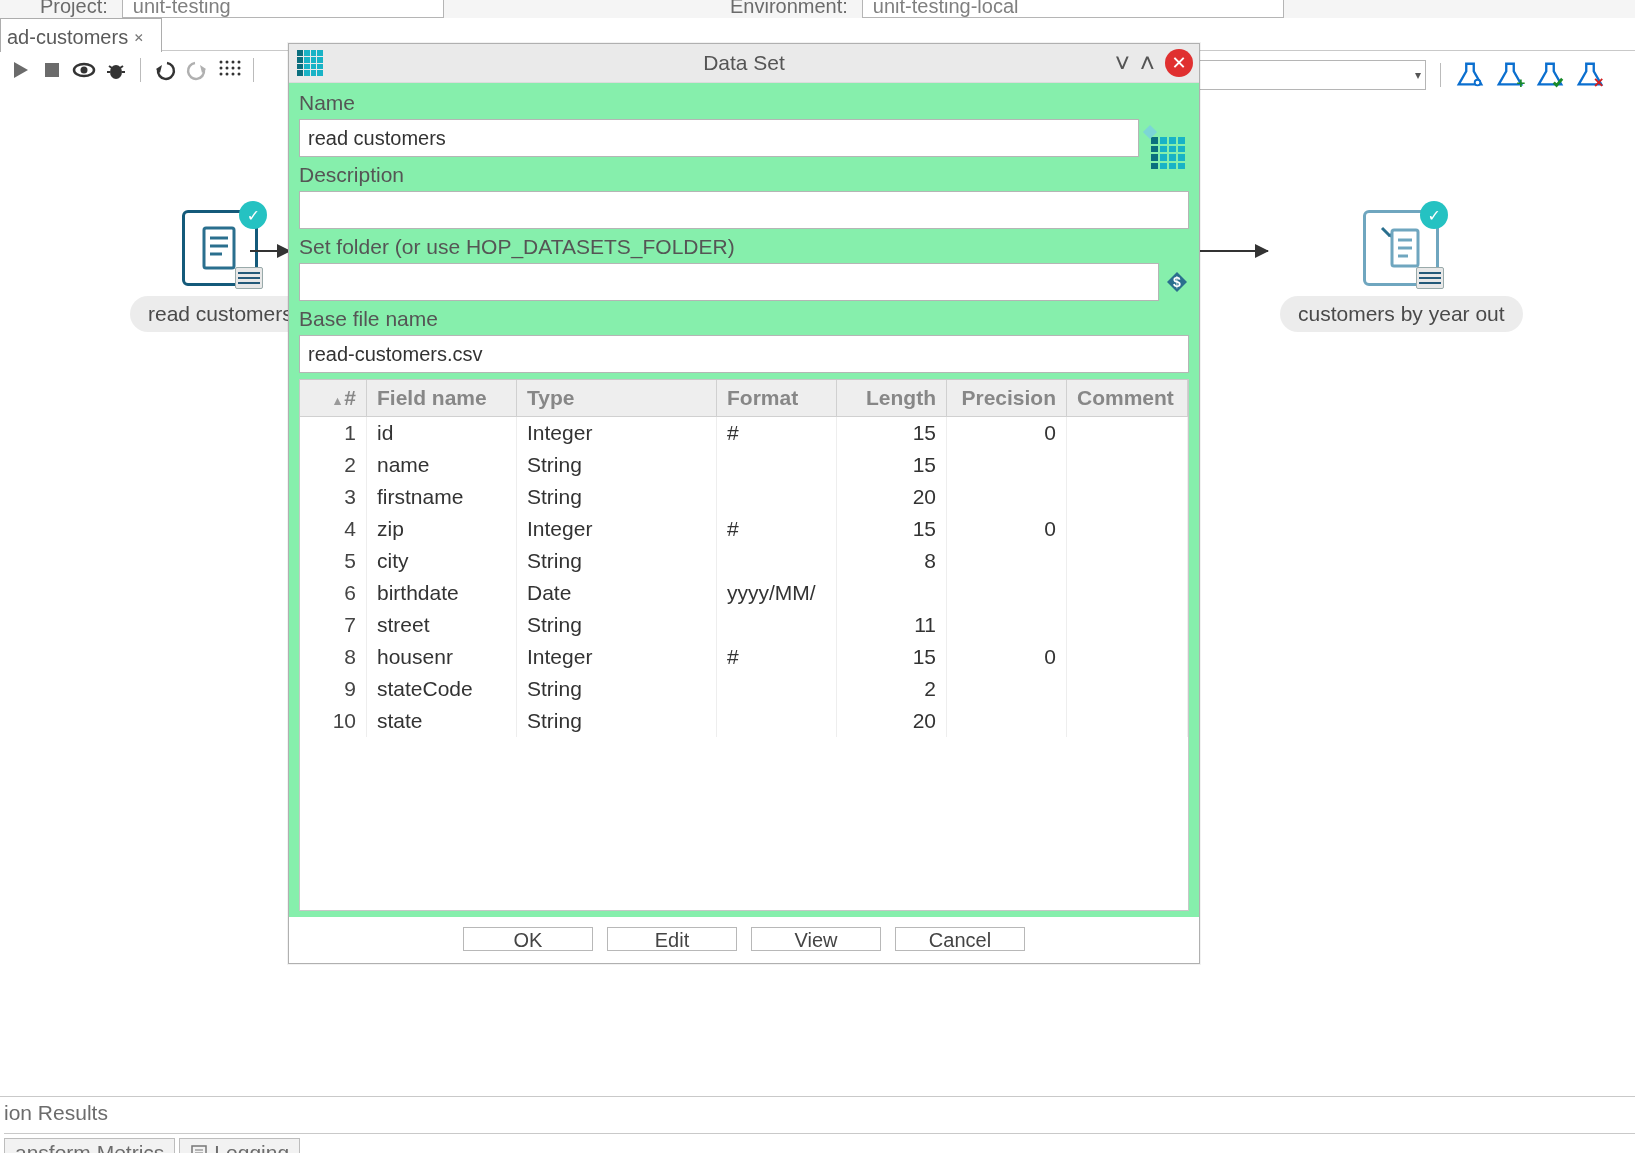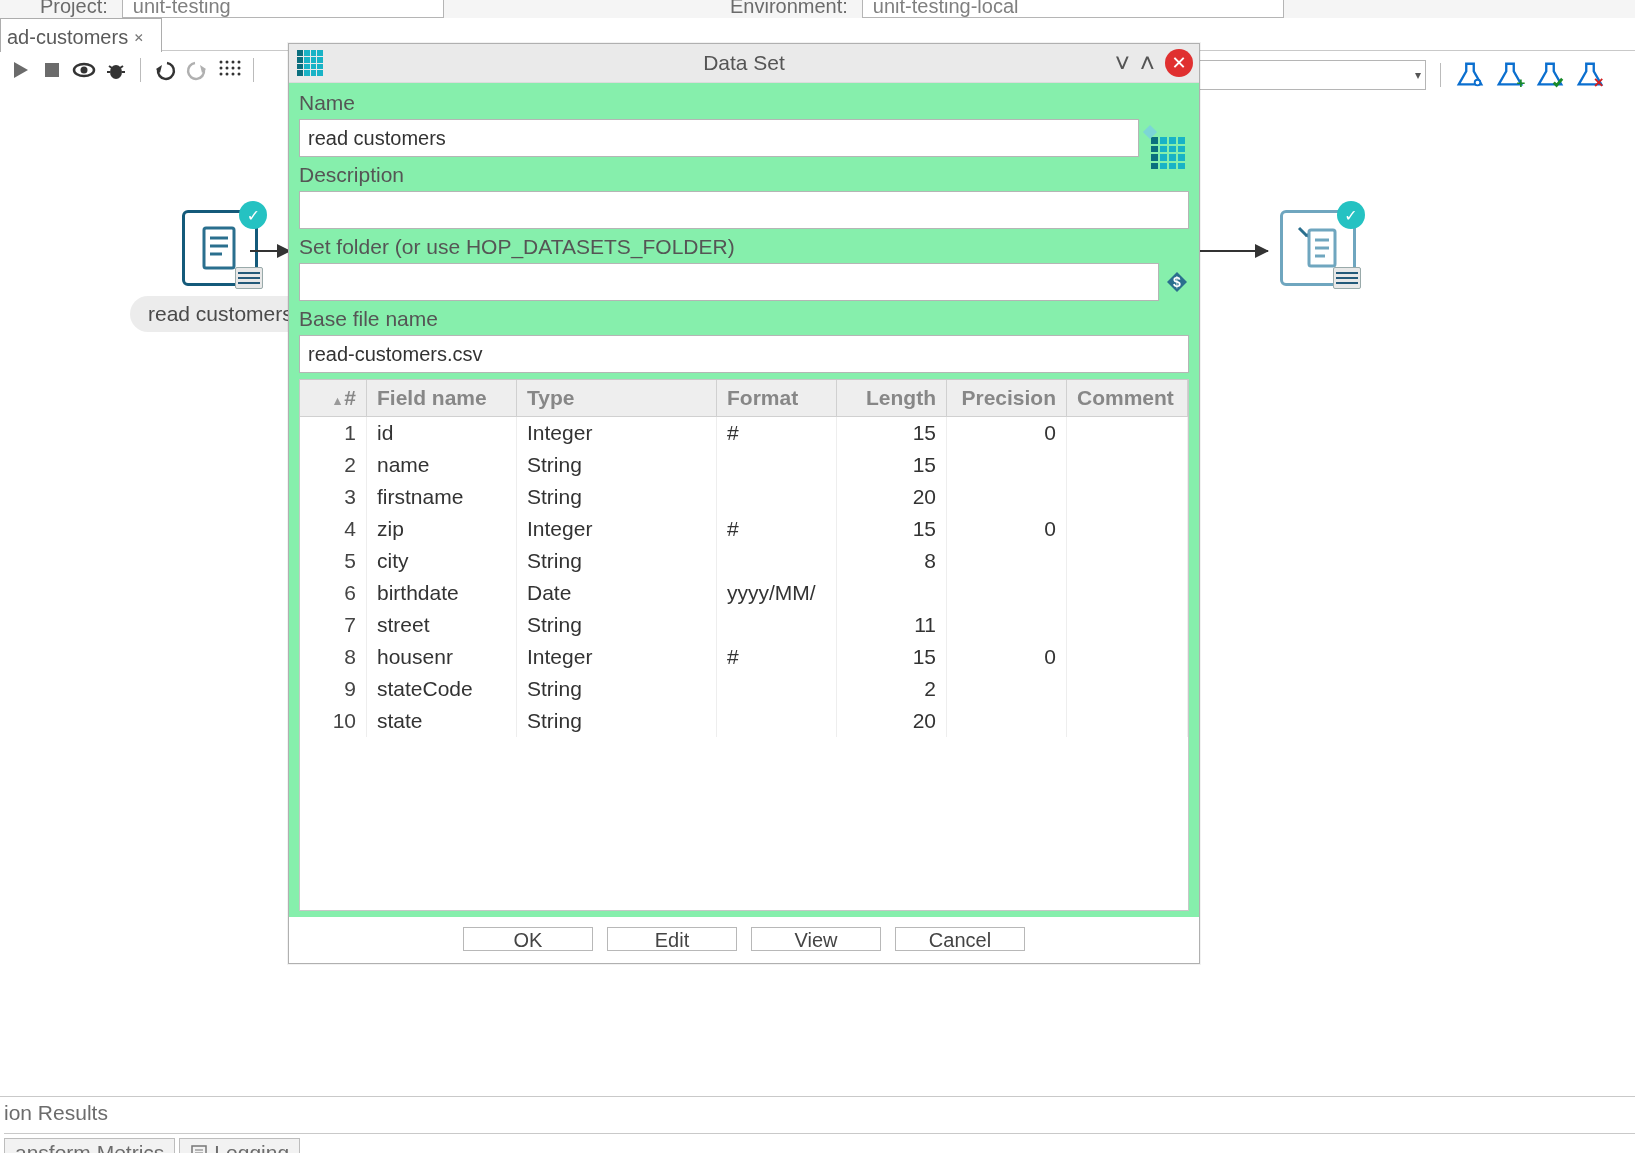--- a/index.html
+++ b/index.html
@@ -404,20 +404,21 @@
           <line x1="18" y1="22" x2="32" y2="22" stroke="#6fa6bf" stroke-width="3"></line>
           <line x1="18" y1="30" x2="28" y2="30" stroke="#6fa6bf" stroke-width="3"></line>
       </svg>
       <div class="check">✓</div>
       <div class="tag">
           <span class="bar"></span>
           <span class="bar"></span>
           <span class="bar"></span>
         </div>
     </div>
+    <div class="lbl">customers by year out</div>
   </div>
 </div>
 
 <div class="dialog">
   <div class="dlg-titlebar">
     <div class="t-ico">
       <span class="k"></span>
         <span></span>
         <span></span>
         <span></span>

